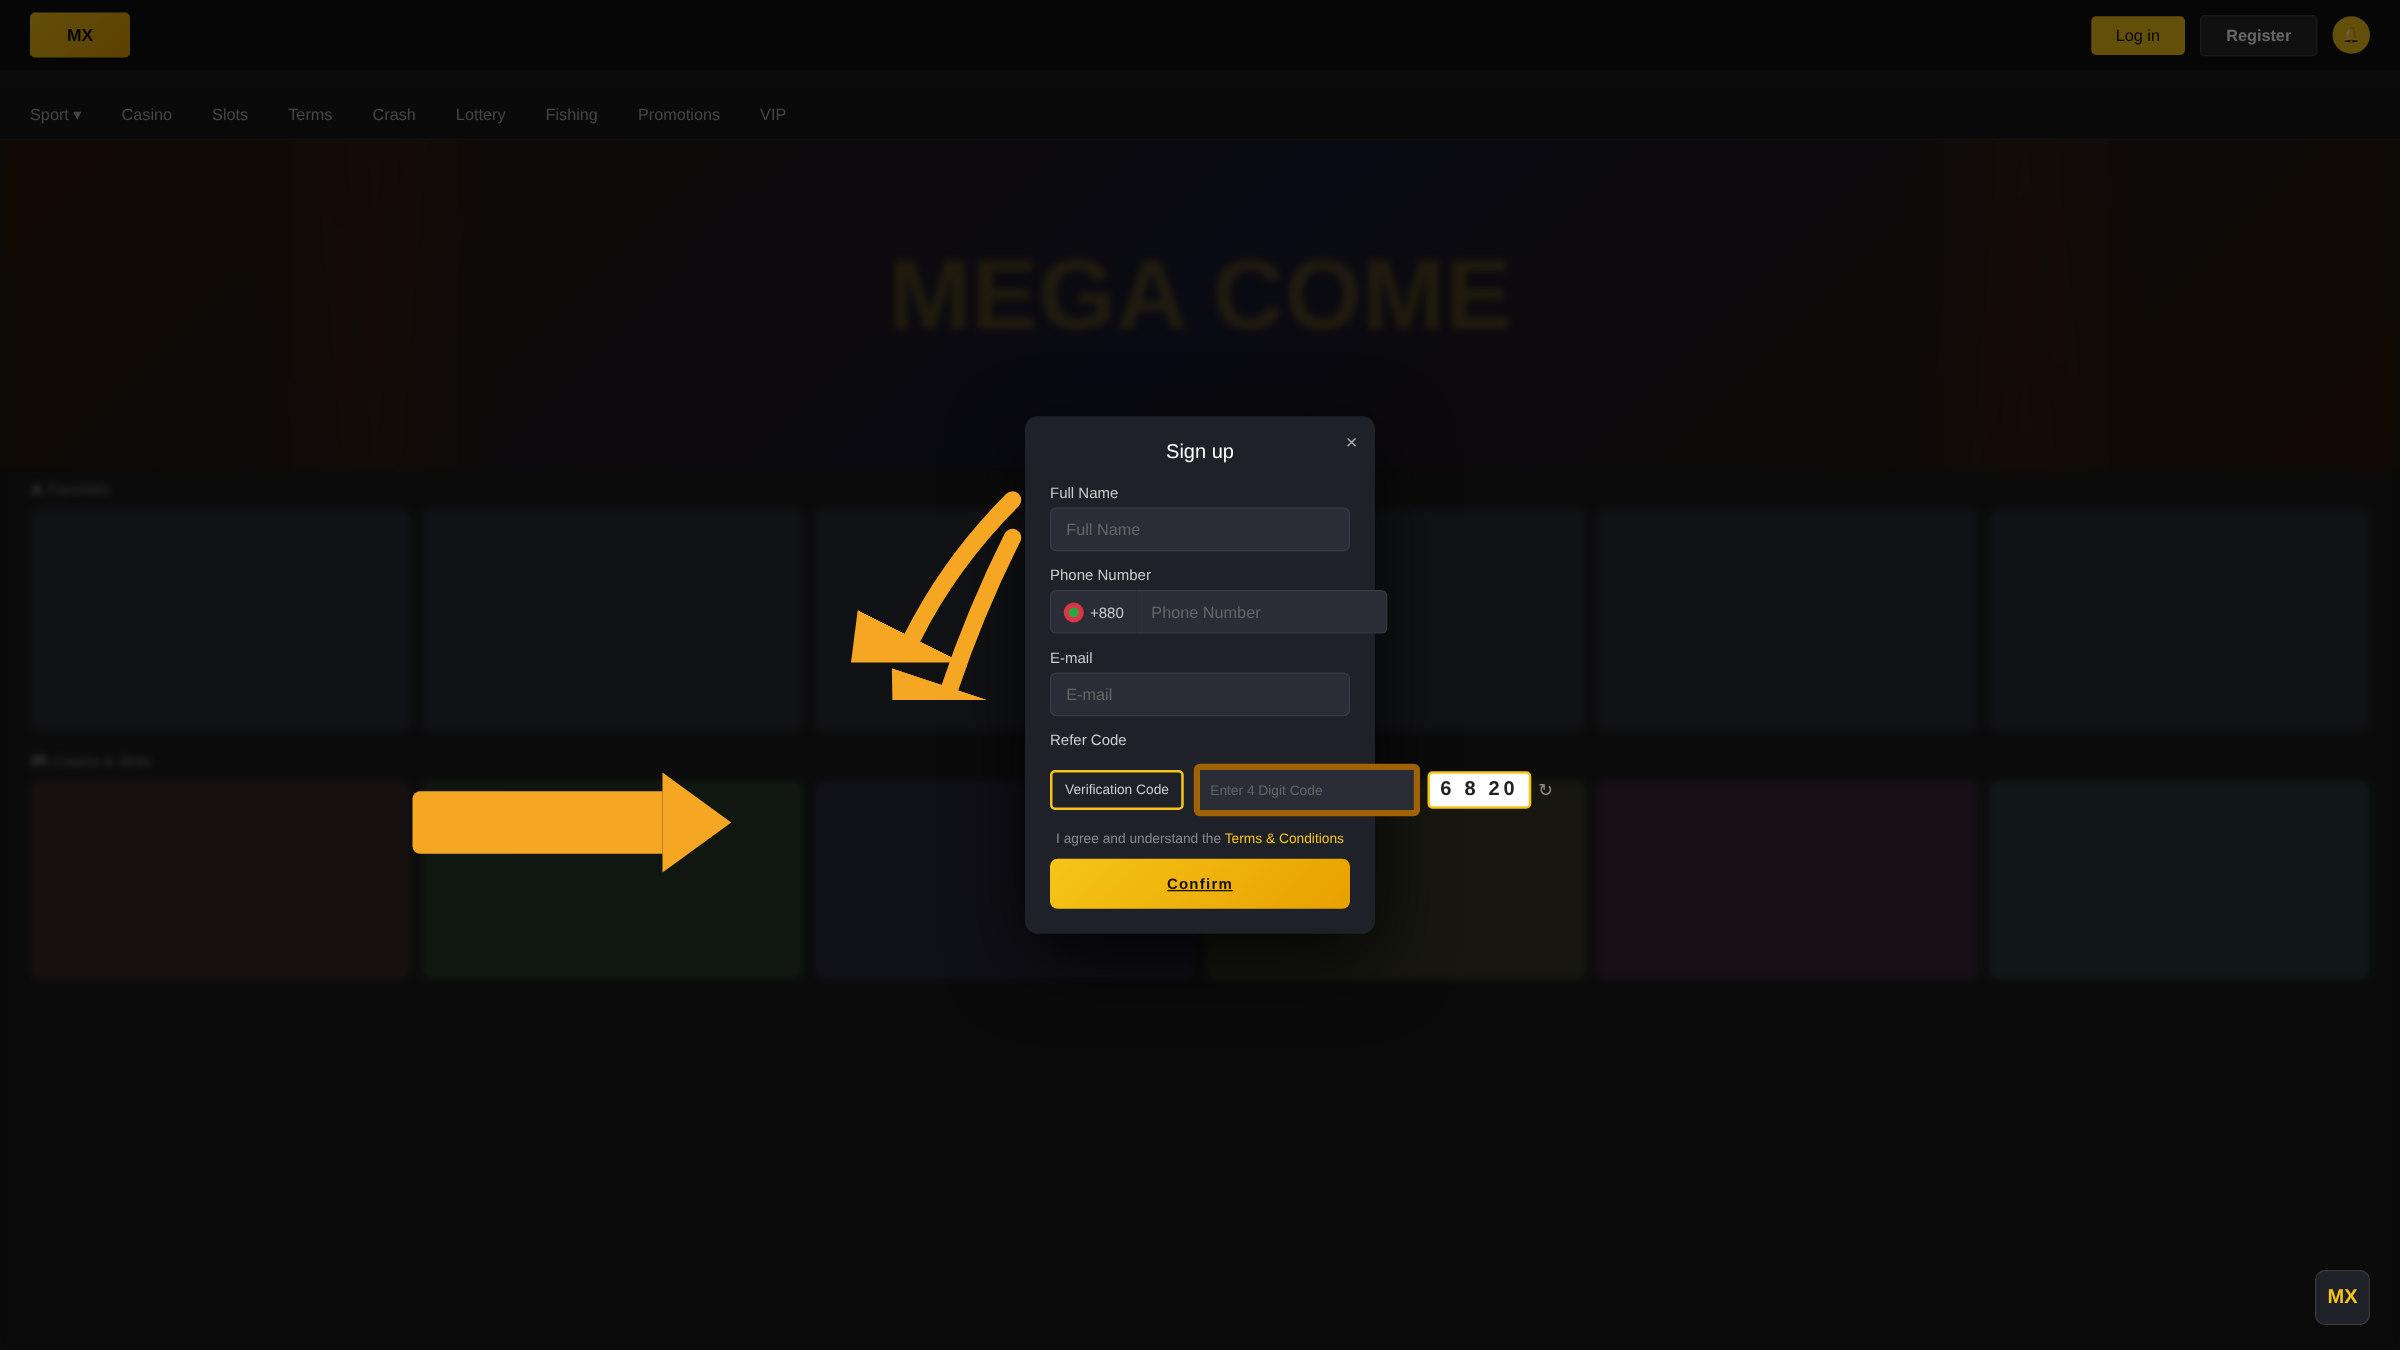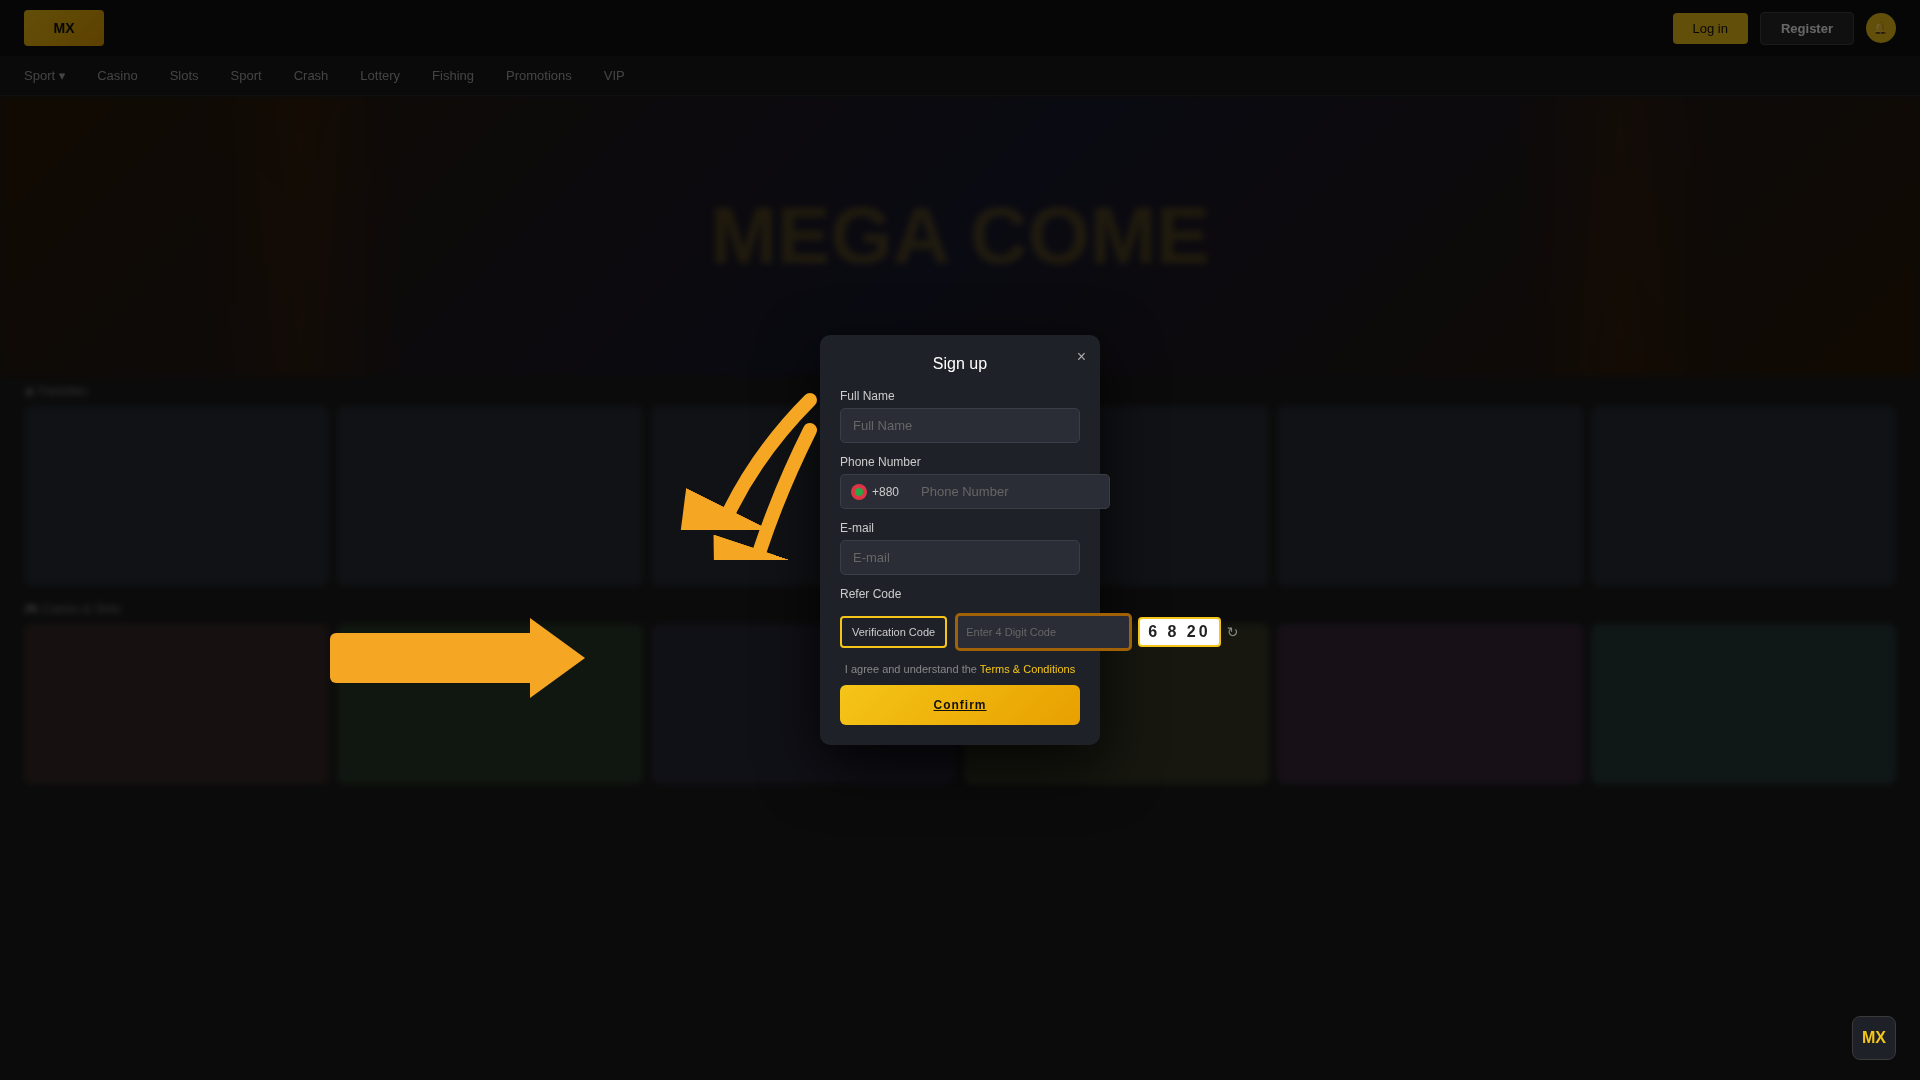--- a/index.html
+++ b/index.html
@@ -90,21 +90,21 @@
       display: flex;
       align-items: center;
       justify-content: center;
       font-size: 12px;
       color: #111;
     }
 
     
     .nav-bar {
       position: absolute;
-      top: 56px;
+      top: 72px;
       left: 0;
       right: 0;
       height: 40px;
       background: #1a1a1a;
       display: flex;
       align-items: center;
       padding: 0 24px;
       gap: 32px;
       z-index: 10;
       border-bottom: 1px solid #2a2a2a;
@@ -294,21 +294,21 @@
     .verify-input-wrap {
       flex: 1;
       display: flex;
       align-items: center;
       gap: 6px;
     }
 
     .verify-text-input {
       flex: 1;
       background: #2a2d35;
-      border: 3px solid #a16207;
+      border: 5px solid #a16207;
       border-radius: 5px;
       padding: 9px 8px;
       color: #aaa;
       font-size: 12px;
       outline: none;
     }
 
     .verify-text-input::placeholder {
       color: #666;
       font-size: 11px;
@@ -406,21 +406,21 @@
     <button class="btn-login">Log in</button>
     <button class="btn-register">Register</button>
     <div class="avatar-circle">🔔</div>
   </div>
 </div>
 
 <div class="nav-bar">
   <span class="nav-item">Sport ▾</span>
   <span class="nav-item">Casino</span>
   <span class="nav-item">Slots</span>
-  <span class="nav-item">Sport</span>
+  <span class="nav-item">Terms</span>
   <span class="nav-item">Crash</span>
   <span class="nav-item">Lottery</span>
   <span class="nav-item">Fishing</span>
   <span class="nav-item">Promotions</span>
   <span class="nav-item">VIP</span>
 </div>
 
 <div style="position:absolute; top:96px; left:0; right:0; bottom:0; filter:blur(3px); z-index:1; background:#1c1c1c; overflow:hidden;">
 
   <div style="width:100%; height:280px; background:linear-gradient(135deg, #2a1a05 0%, #1a1a2e 50%, #2a1a05 100%); position:relative; overflow:hidden;">

